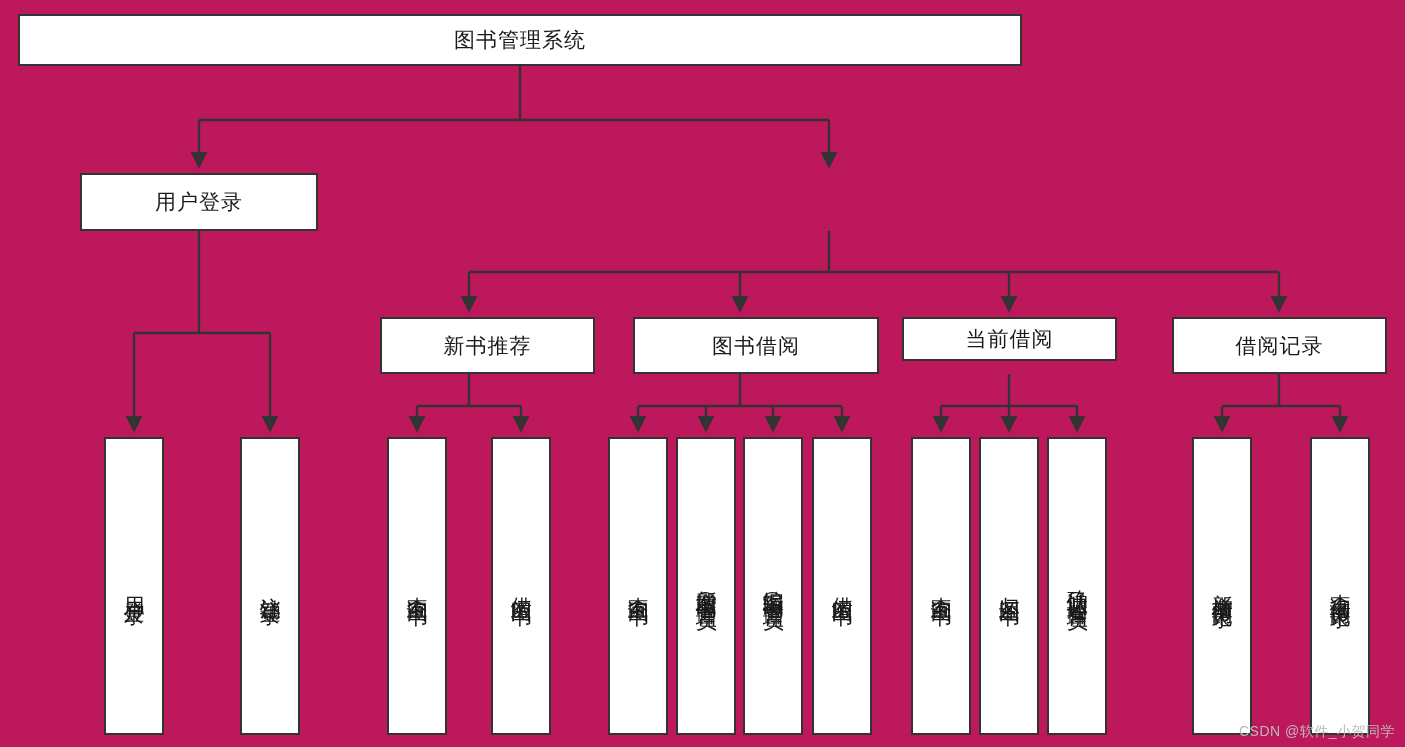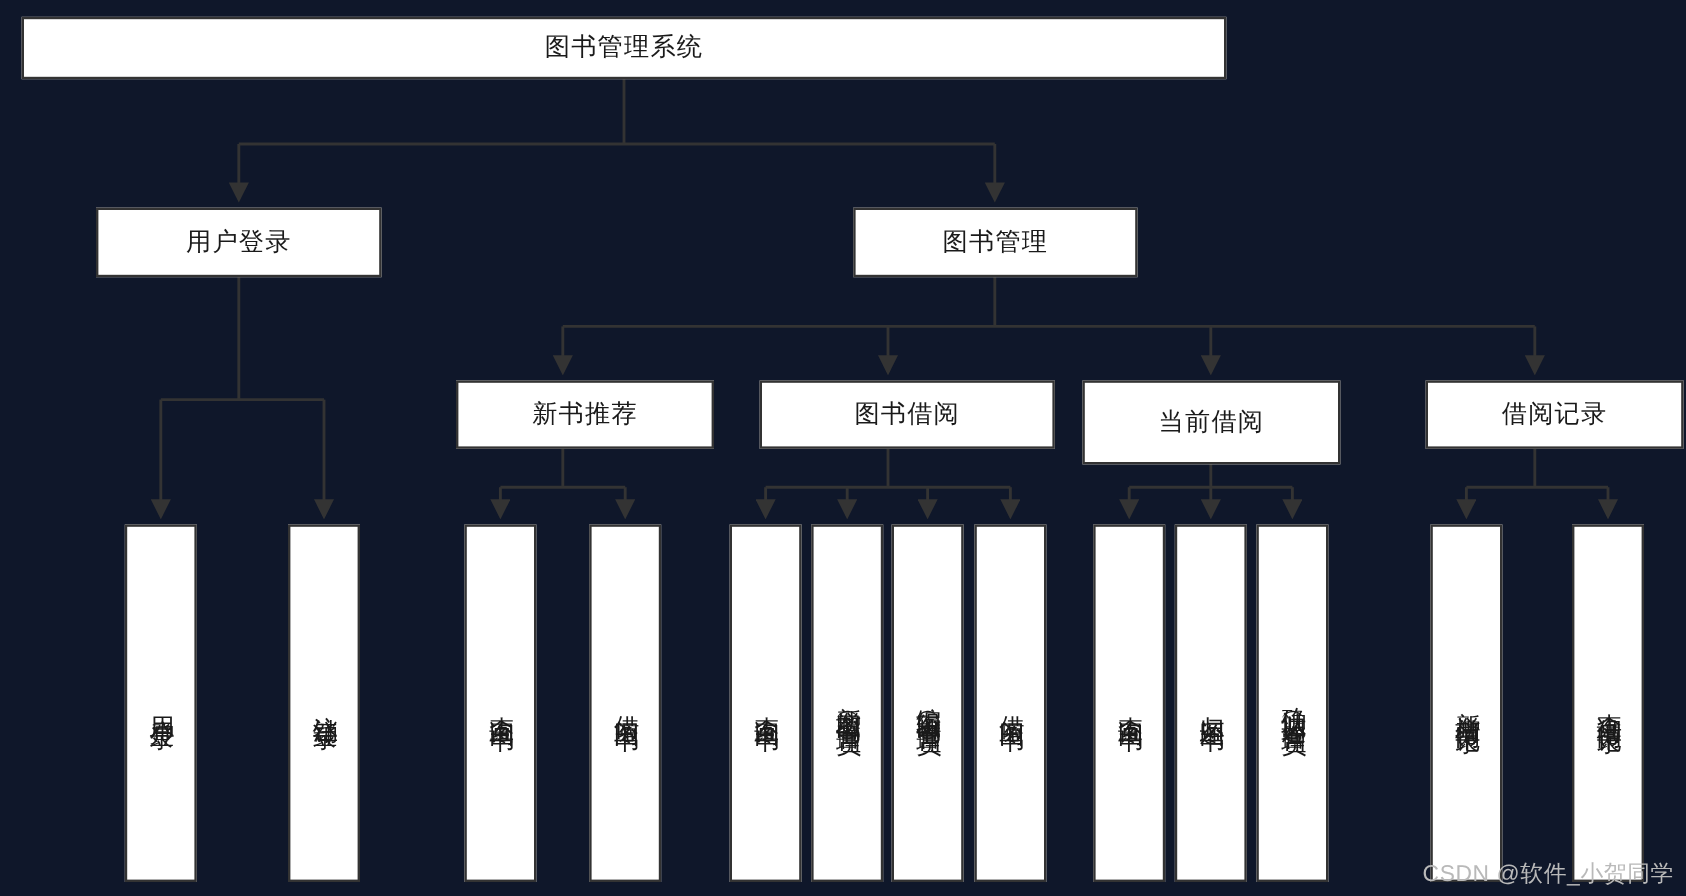--- a/index.html
+++ b/index.html
@@ -8,21 +8,21 @@
     padding: 0;
     background: #ffffff;
   }
   body {
     font-family: "Liberation Sans", "DejaVu Sans", sans-serif;
   }
   #canvas {
     position: relative;
     width: 1405px;
     height: 747px;
-    background: #0f172a;
+    background: #be185d;
     overflow: hidden;
   }
   #edges {
     position: absolute;
     left: 0;
     top: 0;
     width: 1405px;
     height: 747px;
     pointer-events: none;
   }
@@ -53,21 +53,21 @@
     line-height: 1.25;
     letter-spacing: 3px;
   }
   .node-label {
     white-space: nowrap;
   }
   #watermark {
     position: absolute;
     right: 10px;
     bottom: 6px;
-    font-size: 19px;
+    font-size: 14px;
     color: #b9b9b9;
     letter-spacing: 0.5px;
     z-index: 5;
     white-space: nowrap;
   }
 </style>
 </head>
 <body>
 
 <div id="canvas">
@@ -126,37 +126,34 @@
   </svg>
 
   <div class="node horiz" style="left:18px; top:14px; width:1004px; height:52px;">
     <span class="node-label">图书管理系统</span>
   </div>
 
   <div class="node horiz" style="left:80px; top:173px; width:238px; height:58px;">
     <span class="node-label">用户登录</span>
   </div>
 
-  <div class="node horiz" style="left:711px; top:173px; width:237px; height:58px;">
-    <span class="node-label">图书管理</span>
-  </div>
 
   <div class="node horiz" style="left:380px; top:317px; width:215px; height:57px;">
     <span class="node-label">新书推荐</span>
   </div>
 
   <div class="node horiz" style="left:633px; top:317px; width:246px; height:57px;">
     <span class="node-label">图书借阅</span>
   </div>
 
-  <div class="node horiz" style="left:902px; top:317px; width:215px; height:70px;">
+  <div class="node horiz" style="left:902px; top:317px; width:215px; height:44px;">
     <span class="node-label">当前借阅</span>
   </div>
 
-  <div class="node horiz" style="left:1172px; top:317px; width:215px; height:57px;margin-left:16px;">
+  <div class="node horiz" style="left:1172px; top:317px; width:215px; height:57px;">
     <span class="node-label">借阅记录</span>
   </div>
 
   <div class="node vert" style="left:104px; top:437px; width:60px; height:298px;">
     <span class="vtext">用户登录</span>
   </div>
   <div class="node vert" style="left:240px; top:437px; width:60px; height:298px;">
     <span class="vtext">注销登录</span>
   </div>
 

